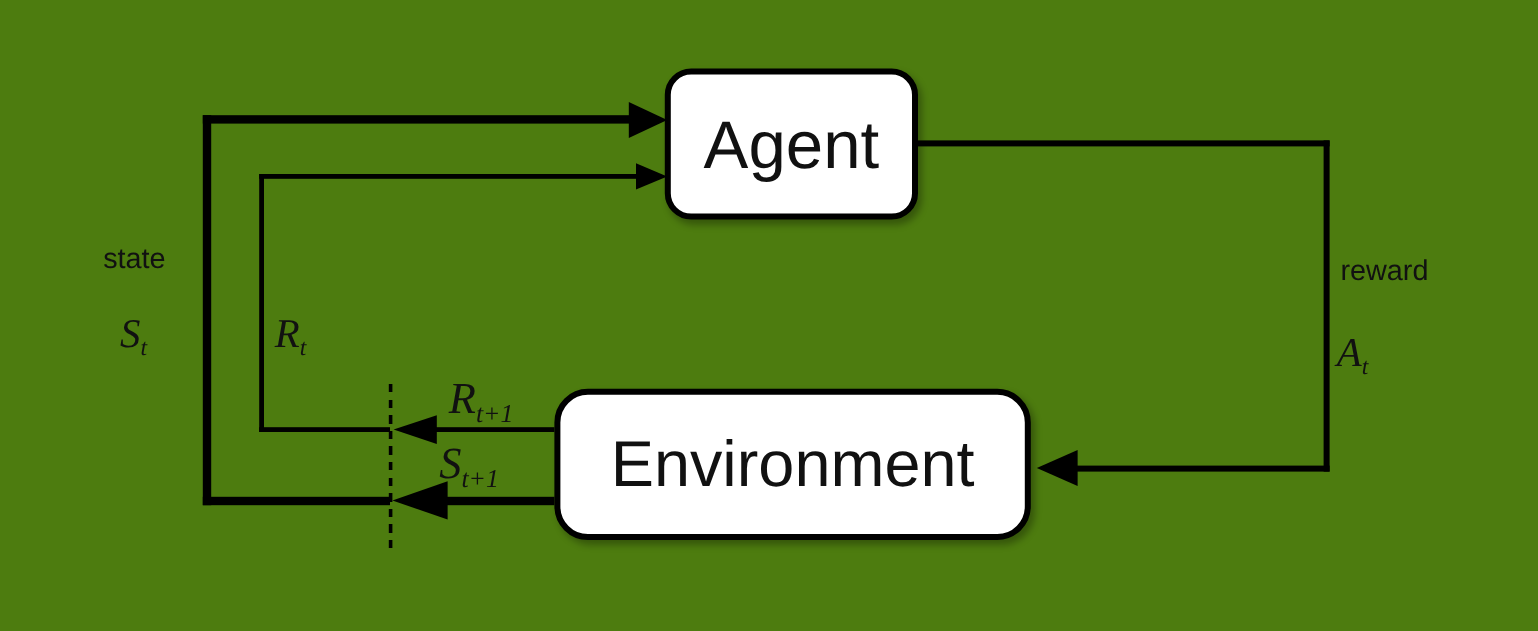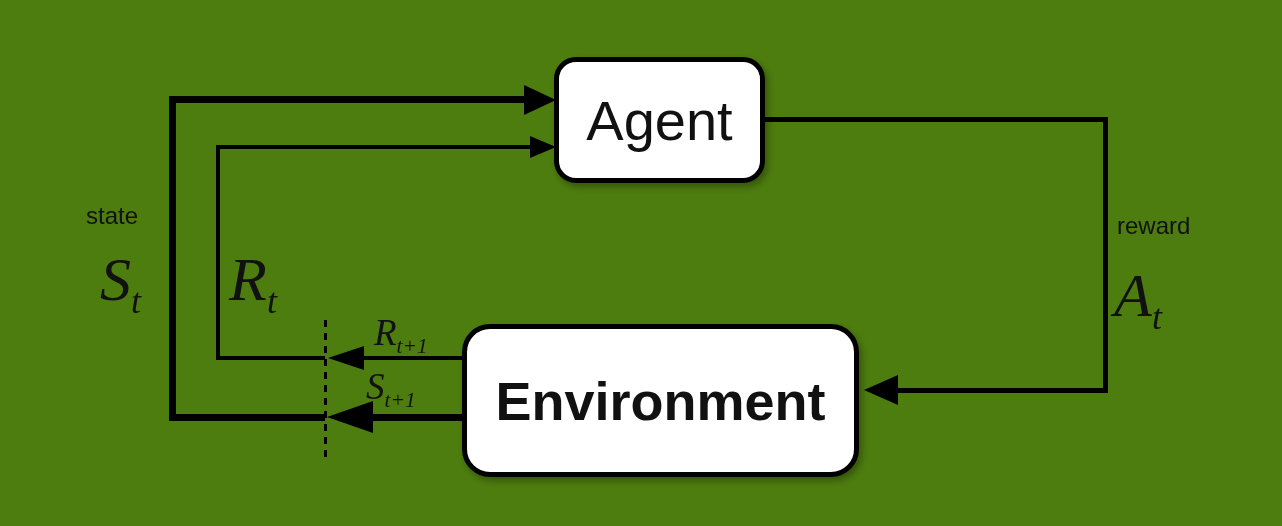--- a/index.html
+++ b/index.html
@@ -28,24 +28,23 @@
     box-shadow: 3px 4px 6px rgba(0,0,0,0.30);
   }
   .node-agent {
     left: 554px; top: 57px;
     width: 211px; height: 126px;
     border-radius: 22px;
     font-size: 56px;
   }
   .node-env {
     left: 462px; top: 324px;
-    width: 397px; height: 153px;
+    width: 397px; height: 126px;
     border-radius: 28px;
     font-size: 54px;
-    font-weight: bold;
   }
   
   .line {
     position: absolute;
     background: #000000;
   }
   .l-state-top    { left: 169px; top:  96px; width: 357px; height: 7px; }
   .l-state-vert   { left: 169px; top:  96px; width: 7px;   height: 325px; }
   .l-state-bottom { left: 169px; top: 414px; width: 156px; height: 7px; }
   .l-next-state   { left: 369px; top: 414px; width: 93px;  height: 7px; }
@@ -81,21 +80,21 @@
     white-space: nowrap;
   }
   .math {
     position: absolute;
     color: #111111;
     font-family: "Liberation Serif", serif;
     font-style: italic;
     line-height: 1;
     white-space: nowrap;
   }
-  .math-big   { font-size: 62px; }
+  .math-big   { font-size: 34px; margin-top: 14px; }
   .math-small { font-size: 37px; }
   .math sub {
     font-size: 0.58em;
     line-height: 0;
     vertical-align: -0.35em;
   }
   .t-state-word  { left: 64px;  top: 204px; width: 96px; text-align: center; }
   .t-state-sym   { left: 100px; top: 248px; }
   .t-reward-word { left: 231px; top: 204px; }
   .t-reward-sym  { left: 229px; top: 248px; }

